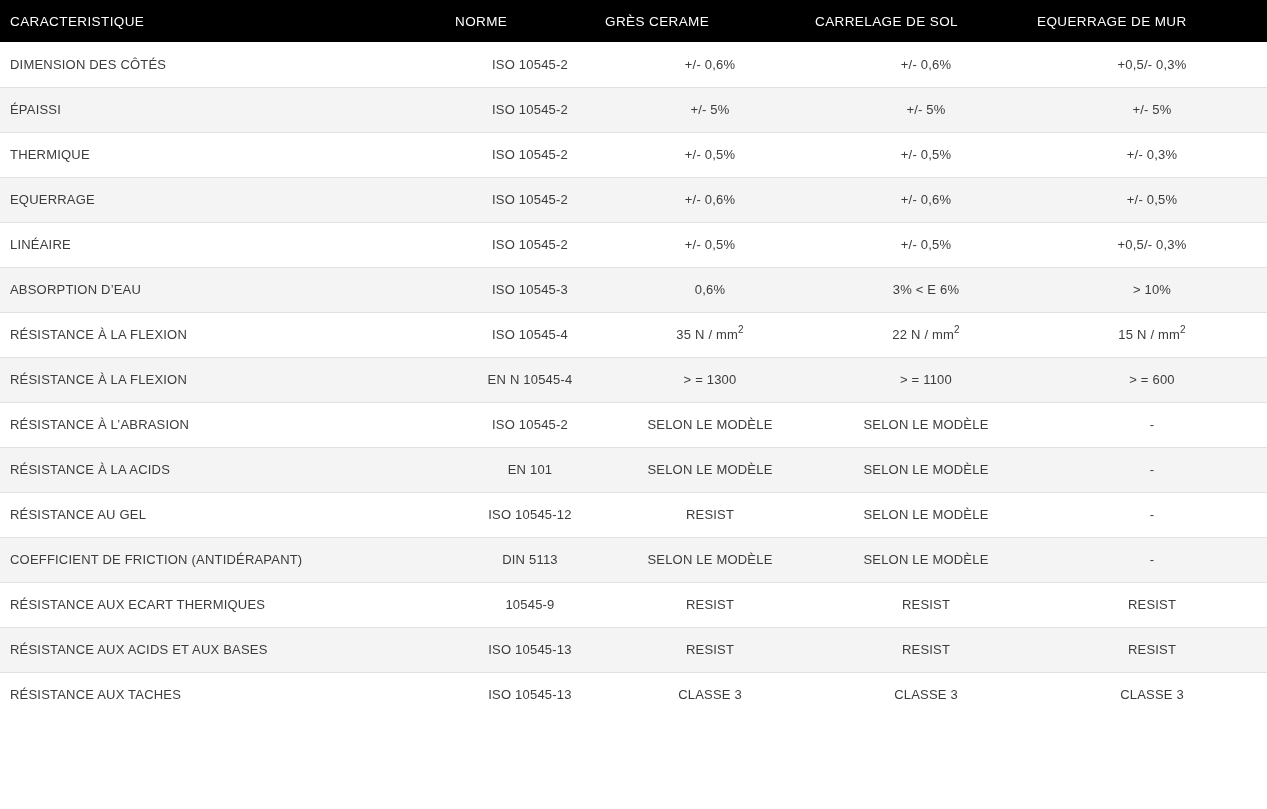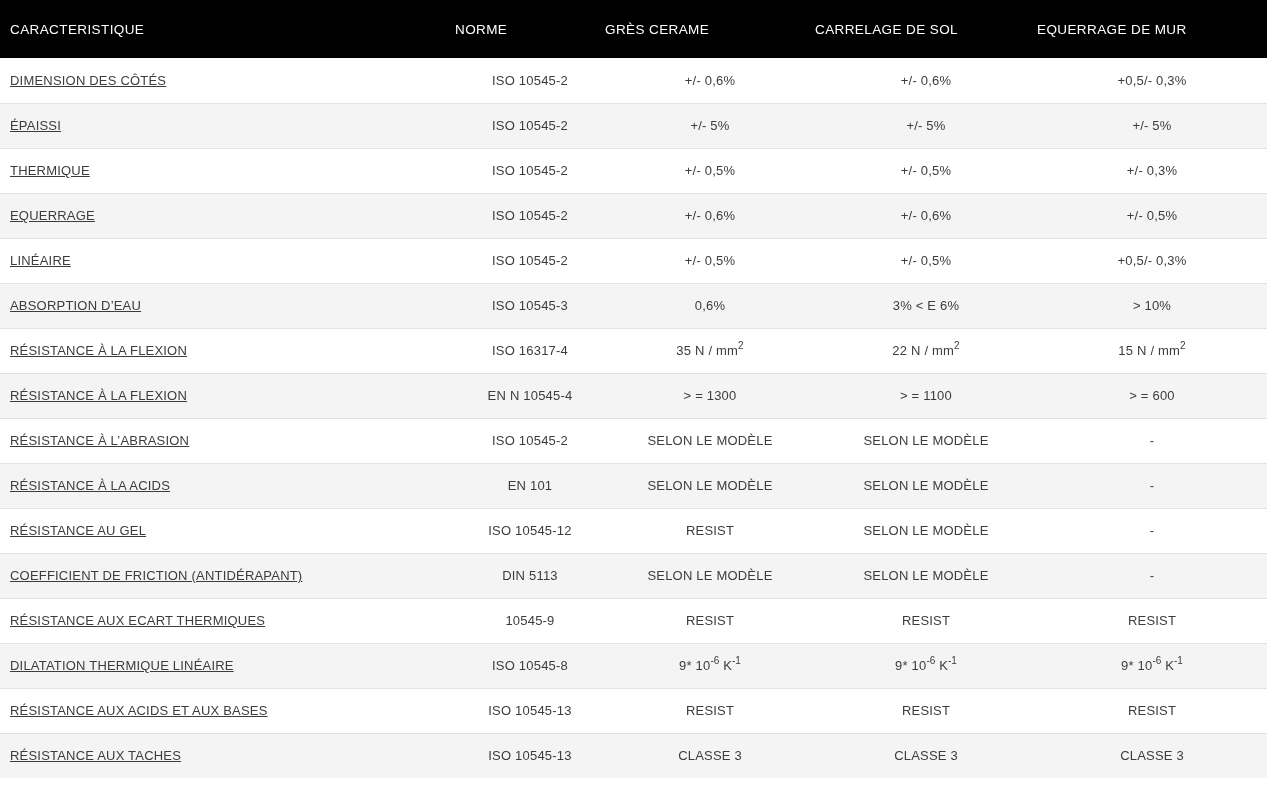--- a/index.html
+++ b/index.html
@@ -25,21 +25,21 @@
     table-layout: fixed;
     width: 1267px;
   }
   col.c1 { width: 455px; }
   col.c2 { width: 150px; }
   col.c3 { width: 210px; }
   col.c4 { width: 222px; }
   col.c5 { width: 230px; }
 
   thead tr {
-    height: 58px;
+    height: 42px;
     background: var(--header-bg);
   }
   thead th {
     color: var(--header-text);
     font-size: 13.5px;
     font-weight: normal;
     letter-spacing: 0.4px;
     text-align: left;
     vertical-align: middle;
     padding: 0;
@@ -66,21 +66,20 @@
     letter-spacing: 0.2px;
     text-align: center;
     vertical-align: middle;
     padding: 0;
     white-space: nowrap;
     overflow: hidden;
   }
   tbody td.first {
     text-align: left;
     padding-left: 10px;
-    text-decoration: underline;
   }
   tbody td sup {
     font-size: 10px;
     line-height: 0;
     position: relative;
     top: -0.1em;
     vertical-align: super;
     letter-spacing: 0;
   }
 </style>
@@ -142,21 +141,21 @@
   </tr>
       <tr>
     <td class="first">ABSORPTION D’EAU</td>
     <td>ISO 10545-3</td>
     <td>0,6%</td>
     <td>3% &lt; E 6%</td>
     <td>&gt; 10%</td>
   </tr>
       <tr>
     <td class="first">RÉSISTANCE À LA FLEXION</td>
-    <td>ISO 16317-4</td>
+    <td>ISO 10545-4</td>
     <td>35 N / mm<sup>2</sup></td>
     <td>22 N / mm<sup>2</sup></td>
     <td>15 N / mm<sup>2</sup></td>
   </tr>
       <tr>
     <td class="first">RÉSISTANCE À LA FLEXION</td>
     <td>EN N 10545-4</td>
     <td>&gt; = 1300</td>
     <td>&gt; = 1100</td>
     <td>&gt; = 600</td>
@@ -190,27 +189,20 @@
     <td>-</td>
   </tr>
       <tr>
     <td class="first">RÉSISTANCE AUX ECART THERMIQUES</td>
     <td>10545-9</td>
     <td>RESIST</td>
     <td>RESIST</td>
     <td>RESIST</td>
   </tr>
       <tr>
-    <td class="first">DILATATION THERMIQUE LINÉAIRE</td>
-    <td>ISO 10545-8</td>
-    <td>9* 10<sup>-6</sup> K<sup>-1</sup></td>
-    <td>9* 10<sup>-6</sup> K<sup>-1</sup></td>
-    <td>9* 10<sup>-6</sup> K<sup>-1</sup></td>
-  </tr>
-      <tr>
     <td class="first">RÉSISTANCE AUX ACIDS ET AUX BASES</td>
     <td>ISO 10545-13</td>
     <td>RESIST</td>
     <td>RESIST</td>
     <td>RESIST</td>
   </tr>
       <tr>
     <td class="first">RÉSISTANCE AUX TACHES</td>
     <td>ISO 10545-13</td>
     <td>CLASSE 3</td>

